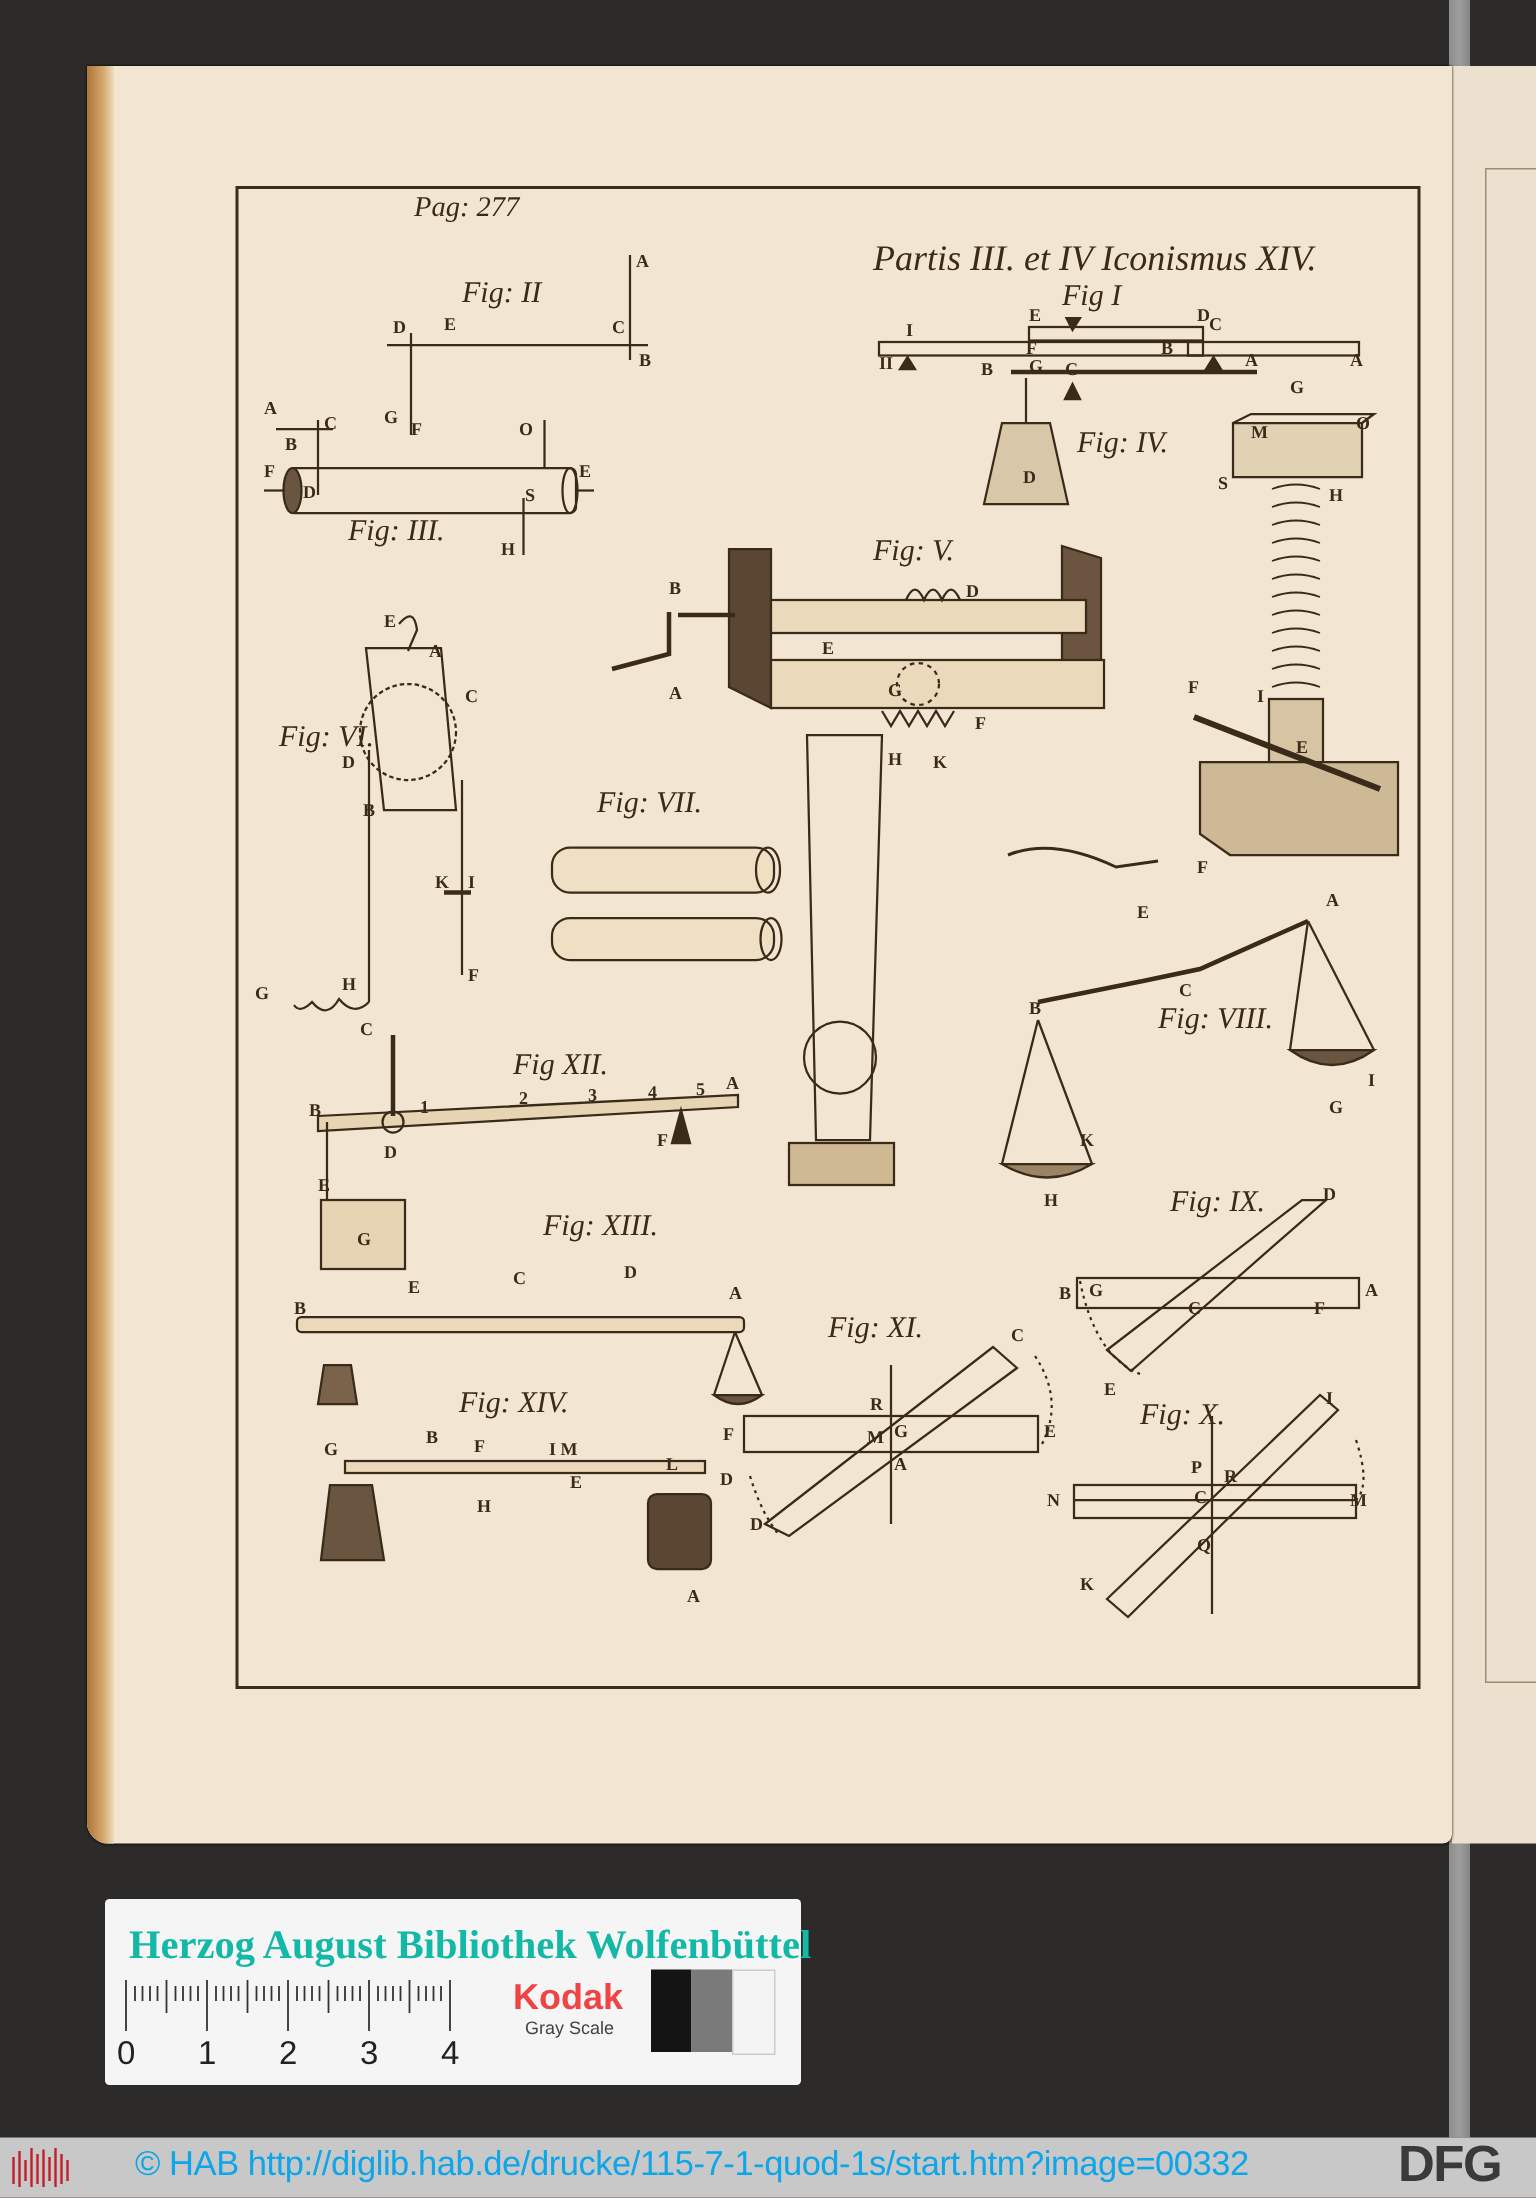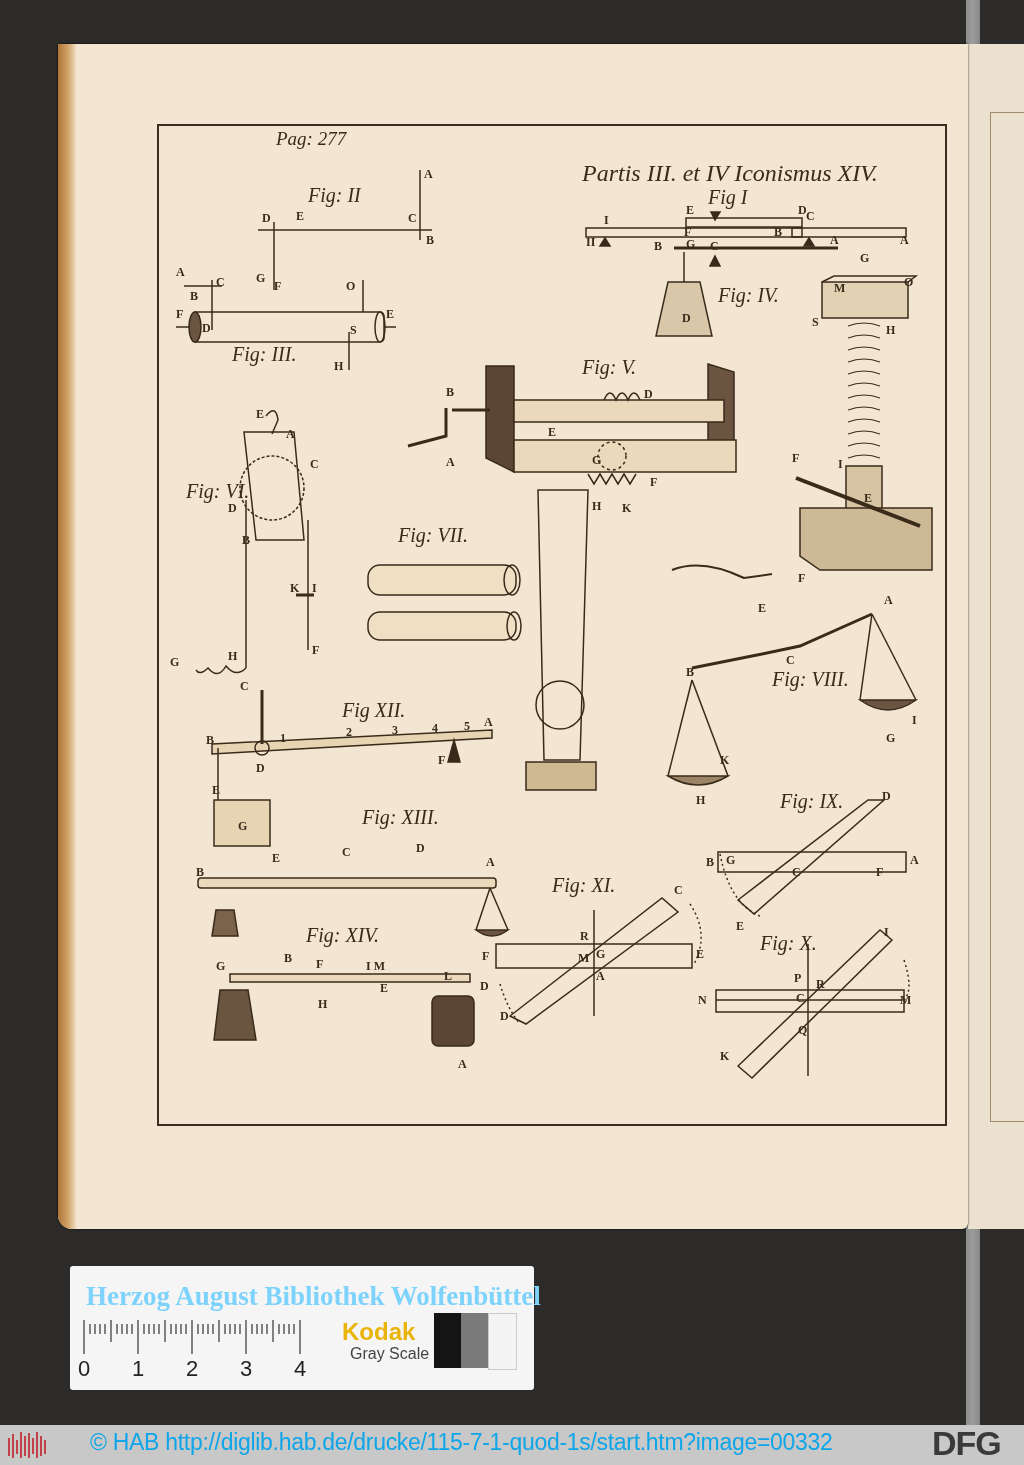--- a/index.html
+++ b/index.html
@@ -10,24 +10,24 @@
   .right-page { position:absolute; left:968px; top:44px; width:56px; height:1185px; background:#ece1cf; }
   .right-strip { position:absolute; left:966px; top:0; width:14px; height:1425px; background:linear-gradient(90deg,#ddd,#fafafa,#cfcfcf); opacity:.55; }
   .right-frame { position:absolute; left:990px; top:112px; width:34px; height:1008px; border-left:1px solid #a08a70; border-top:1px solid #a08a70; border-bottom:1px solid #a08a70; }
   .plate { position:absolute; left:157px; top:124px; width:786px; height:998px; border:2px solid #3a2c1e; }
   .lbl { position:absolute; color:#3a2a1a; font-family:"Liberation Serif", serif; white-space:nowrap; }
   .fig { font-style:italic; font-size:20px; }
   .header-pag { left:236px; top:128px; font-style:italic; font-size:19px;margin-left:40px; }
   .header-title { left:582px; top:160px; font-style:italic; font-size:24px; }
   svg.draw { position:absolute; left:0; top:0; width:1024px; height:1425px; }
   .card { position:absolute; left:70px; top:1266px; width:464px; height:124px; background:#f5f5f5; border-radius:3px; }
-  .card-title { position:absolute; left:86px; top:1281px; font-family:"Liberation Serif", serif; font-weight:bold; font-size:27px; color:#7dd3fc; }
+  .card-title { position:absolute; left:86px; top:1281px; font-family:"Liberation Serif", serif; font-weight:bold; font-size:27px; color:#14b8a6; }
   .ruler-num { position:absolute; top:1356px; font-family:"Liberation Sans", sans-serif; font-size:22px; color:#222; }
-  .kodak { position:absolute; left:342px; top:1318px; font-family:"Liberation Sans", sans-serif; font-weight:bold; font-size:24px; color:#eab308; }
-  .kodak-sub { position:absolute; left:350px; top:1345px; font-family:"Liberation Sans", sans-serif; font-size:16px; color:#444; }
+  .kodak { position:absolute; left:342px; top:1318px; font-family:"Liberation Sans", sans-serif; font-weight:bold; font-size:24px; color:#ef4444; }
+  .kodak-sub { position:absolute; left:350px; top:1345px; font-family:"Liberation Sans", sans-serif; font-size:12px; color:#444; }
   .swatch { position:absolute; top:1313px; width:27px; height:55px; }
   .footer { position:absolute; left:0; top:1425px; width:1024px; height:40px; background:#c8c8c8; }
   .footer-logo { position:absolute; left:6px; top:1430px; width:42px; height:30px; }
   .footer-text { position:absolute; left:90px; top:1429px; font-family:"Liberation Sans", sans-serif; font-size:23px; color:#0ea5e9; letter-spacing:-0.3px; }
   .dfg { position:absolute; left:932px; top:1424px; font-family:"Liberation Sans", sans-serif; font-weight:bold; font-size:34px; color:#3a3a3a; letter-spacing:-1px; }
 </style>
 </head>
 <body>
 
 <div class="bg"></div>

